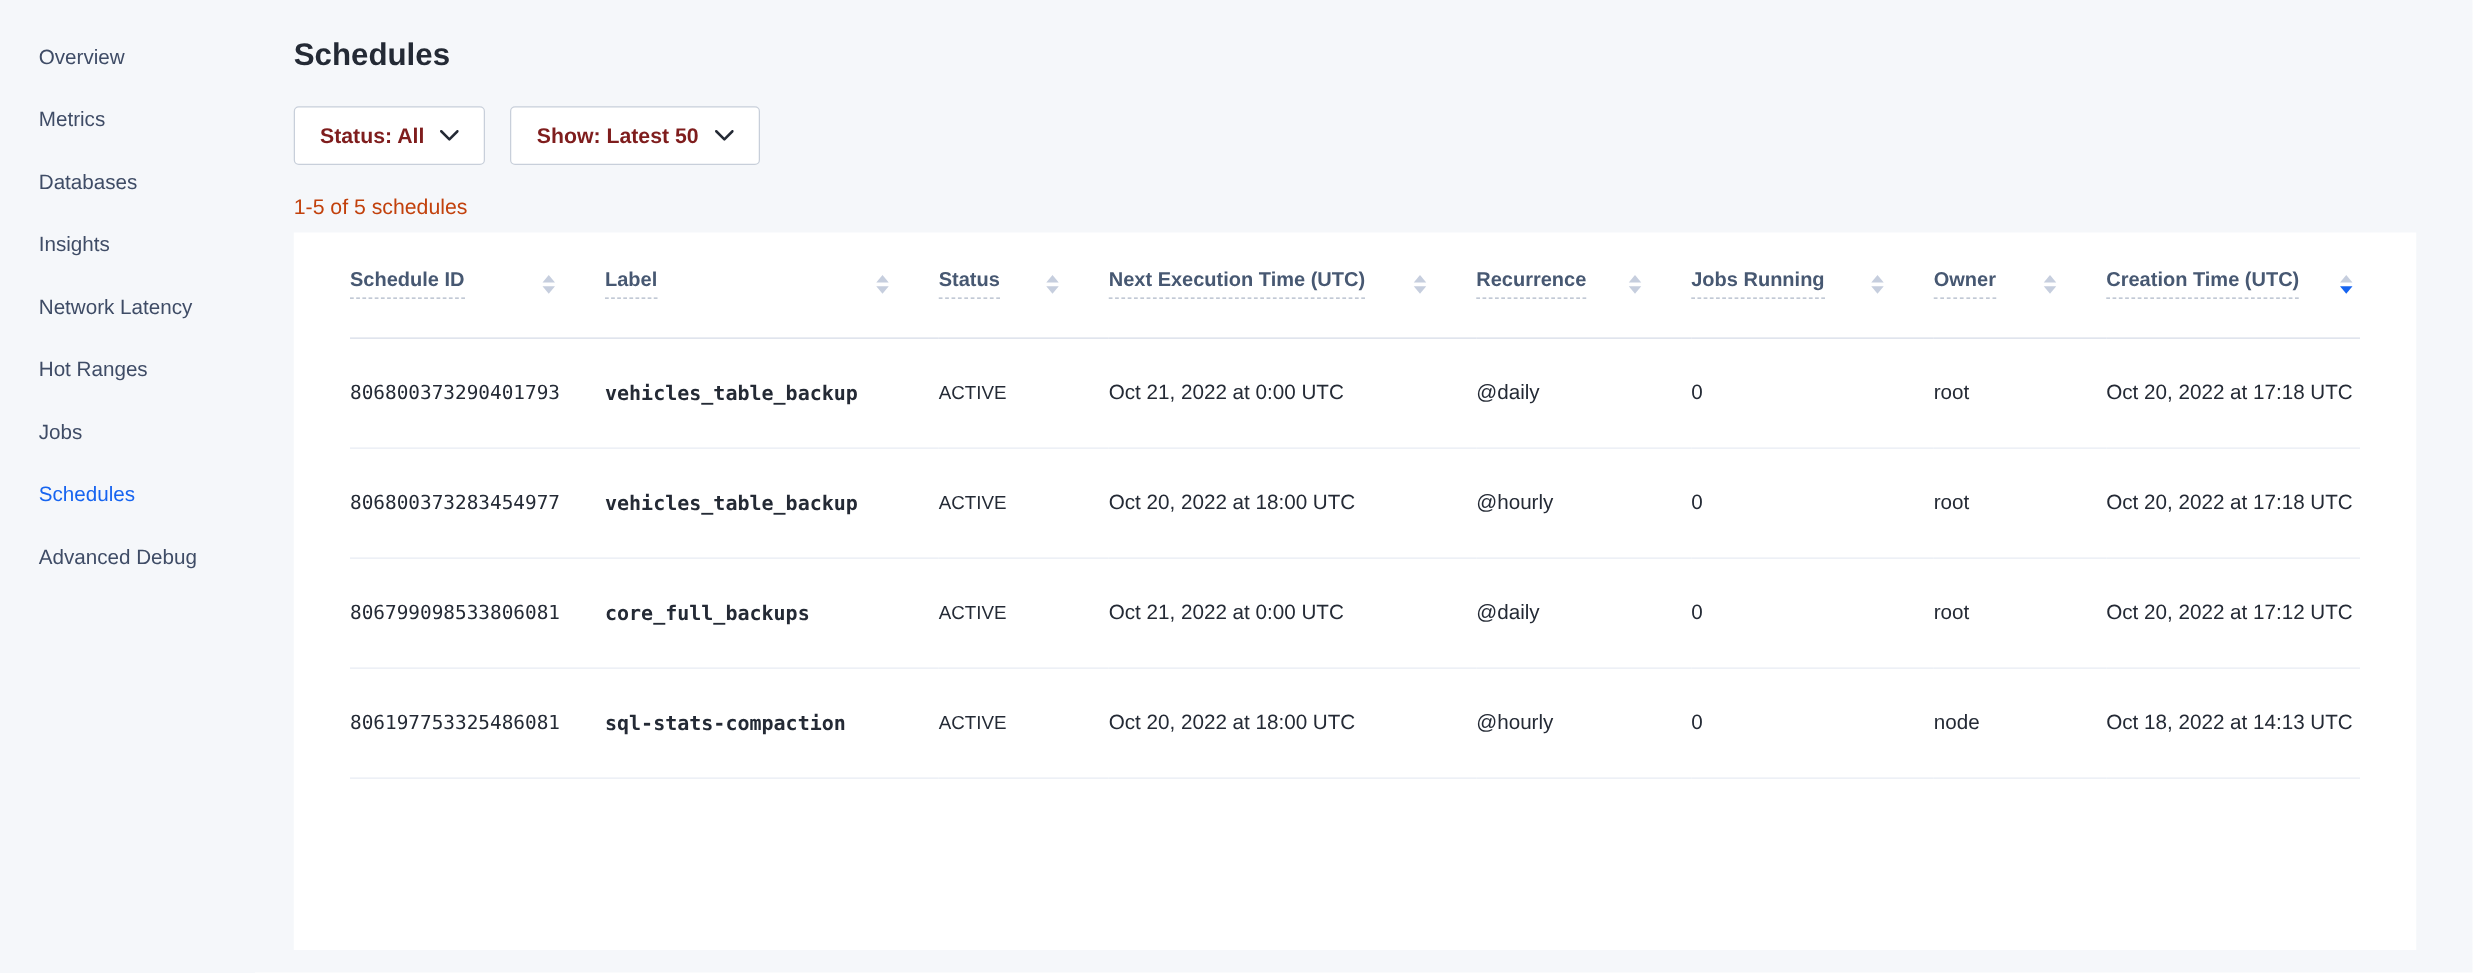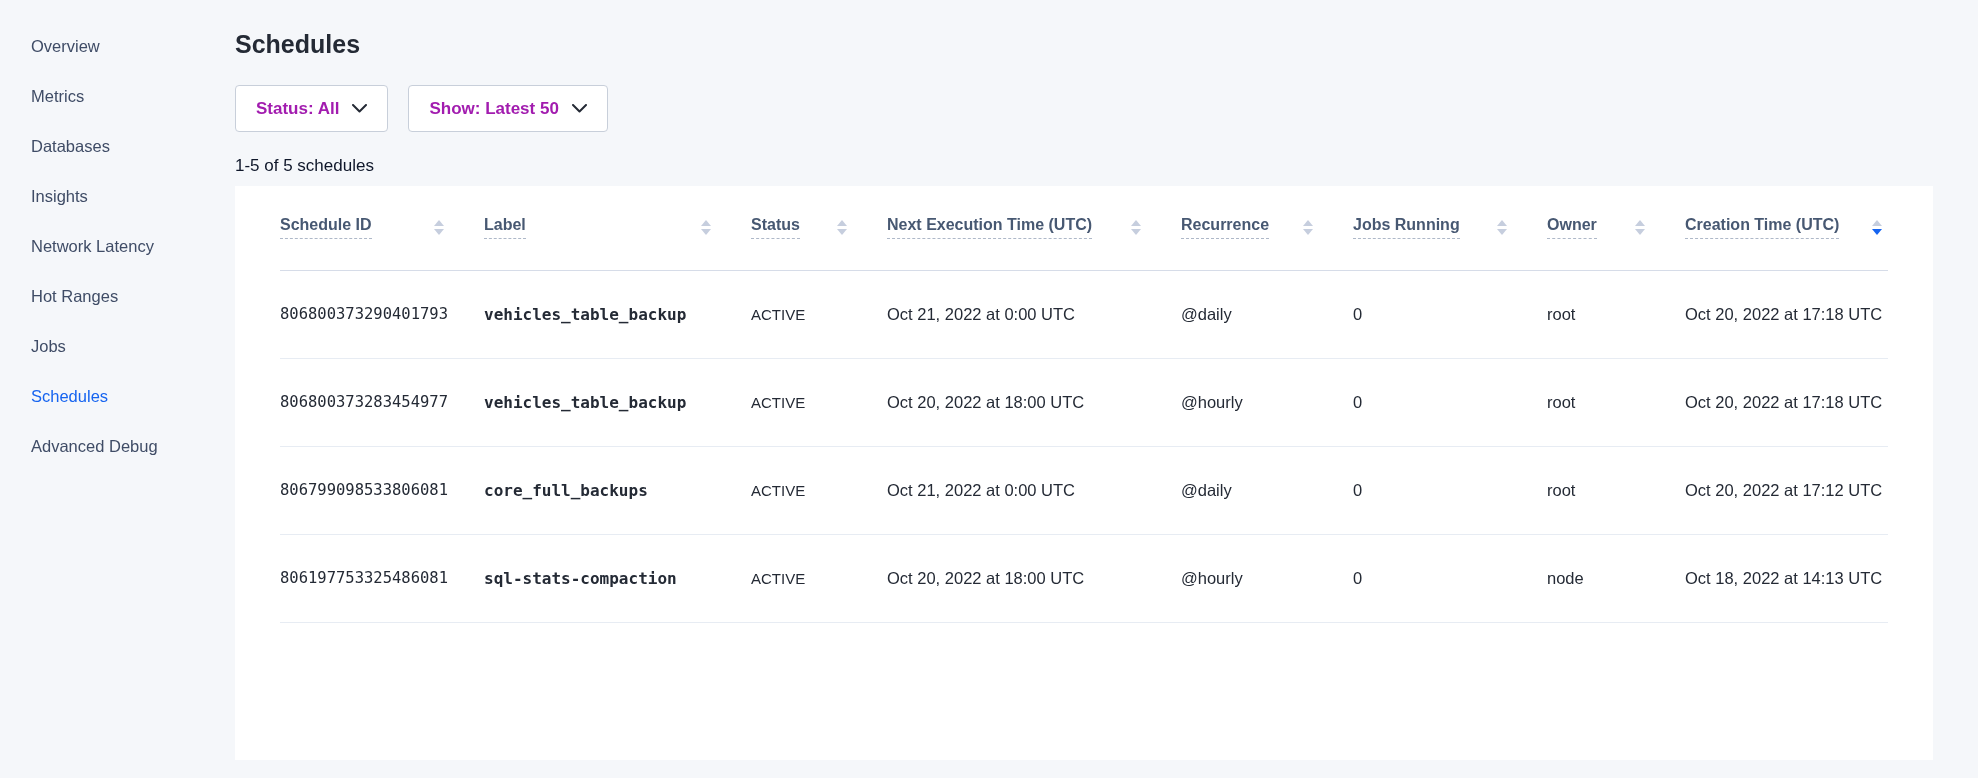--- a/index.html
+++ b/index.html
@@ -23,25 +23,25 @@
 
   
   .main { position:absolute; left:235px; top:0; width:1698px; }
   .page-title { margin-top:29px; font-size:25px; font-weight:bold; color:#242a35; line-height:30px; }
 
   .filters { display:flex; gap:20px; margin-top:26px; }
   .filter-btn {
     height:47px; display:flex; align-items:center; gap:13px;
     padding:0 20px; background:#ffffff;
     border:1px solid #c8cfda; border-radius:4px;
-    font-size:17px; font-weight:bold; color:#a21caf; cursor:pointer;
+    font-size:17px; font-weight:bold; color:#7f1d1d; cursor:pointer;
   }
   .chevron { display:flex; align-items:center; }
 
-  .results { margin-top:24px; font-size:17px; color:#0f172a; }
+  .results { margin-top:24px; font-size:17px; color:#c2410c; }
 
   
   .card { margin-top:10px; width:1698px; height:574px; background:#ffffff; }
   table { border-collapse:collapse; table-layout:fixed; width:1608px; margin:0 45px; }
   th { height:84px; vertical-align:middle; text-align:center; border-bottom:1px solid #d6dce8; padding:0; }
   .th-inner { display:flex; align-items:center; justify-content:space-between; padding-right:40px; }
   th:last-child .th-inner { padding-right:6px; }
   .h-label {
     font-size:16px; font-weight:bold; color:#475872;
     border-bottom:1px dashed #aeb8c8; padding-bottom:4px; white-space:nowrap;

